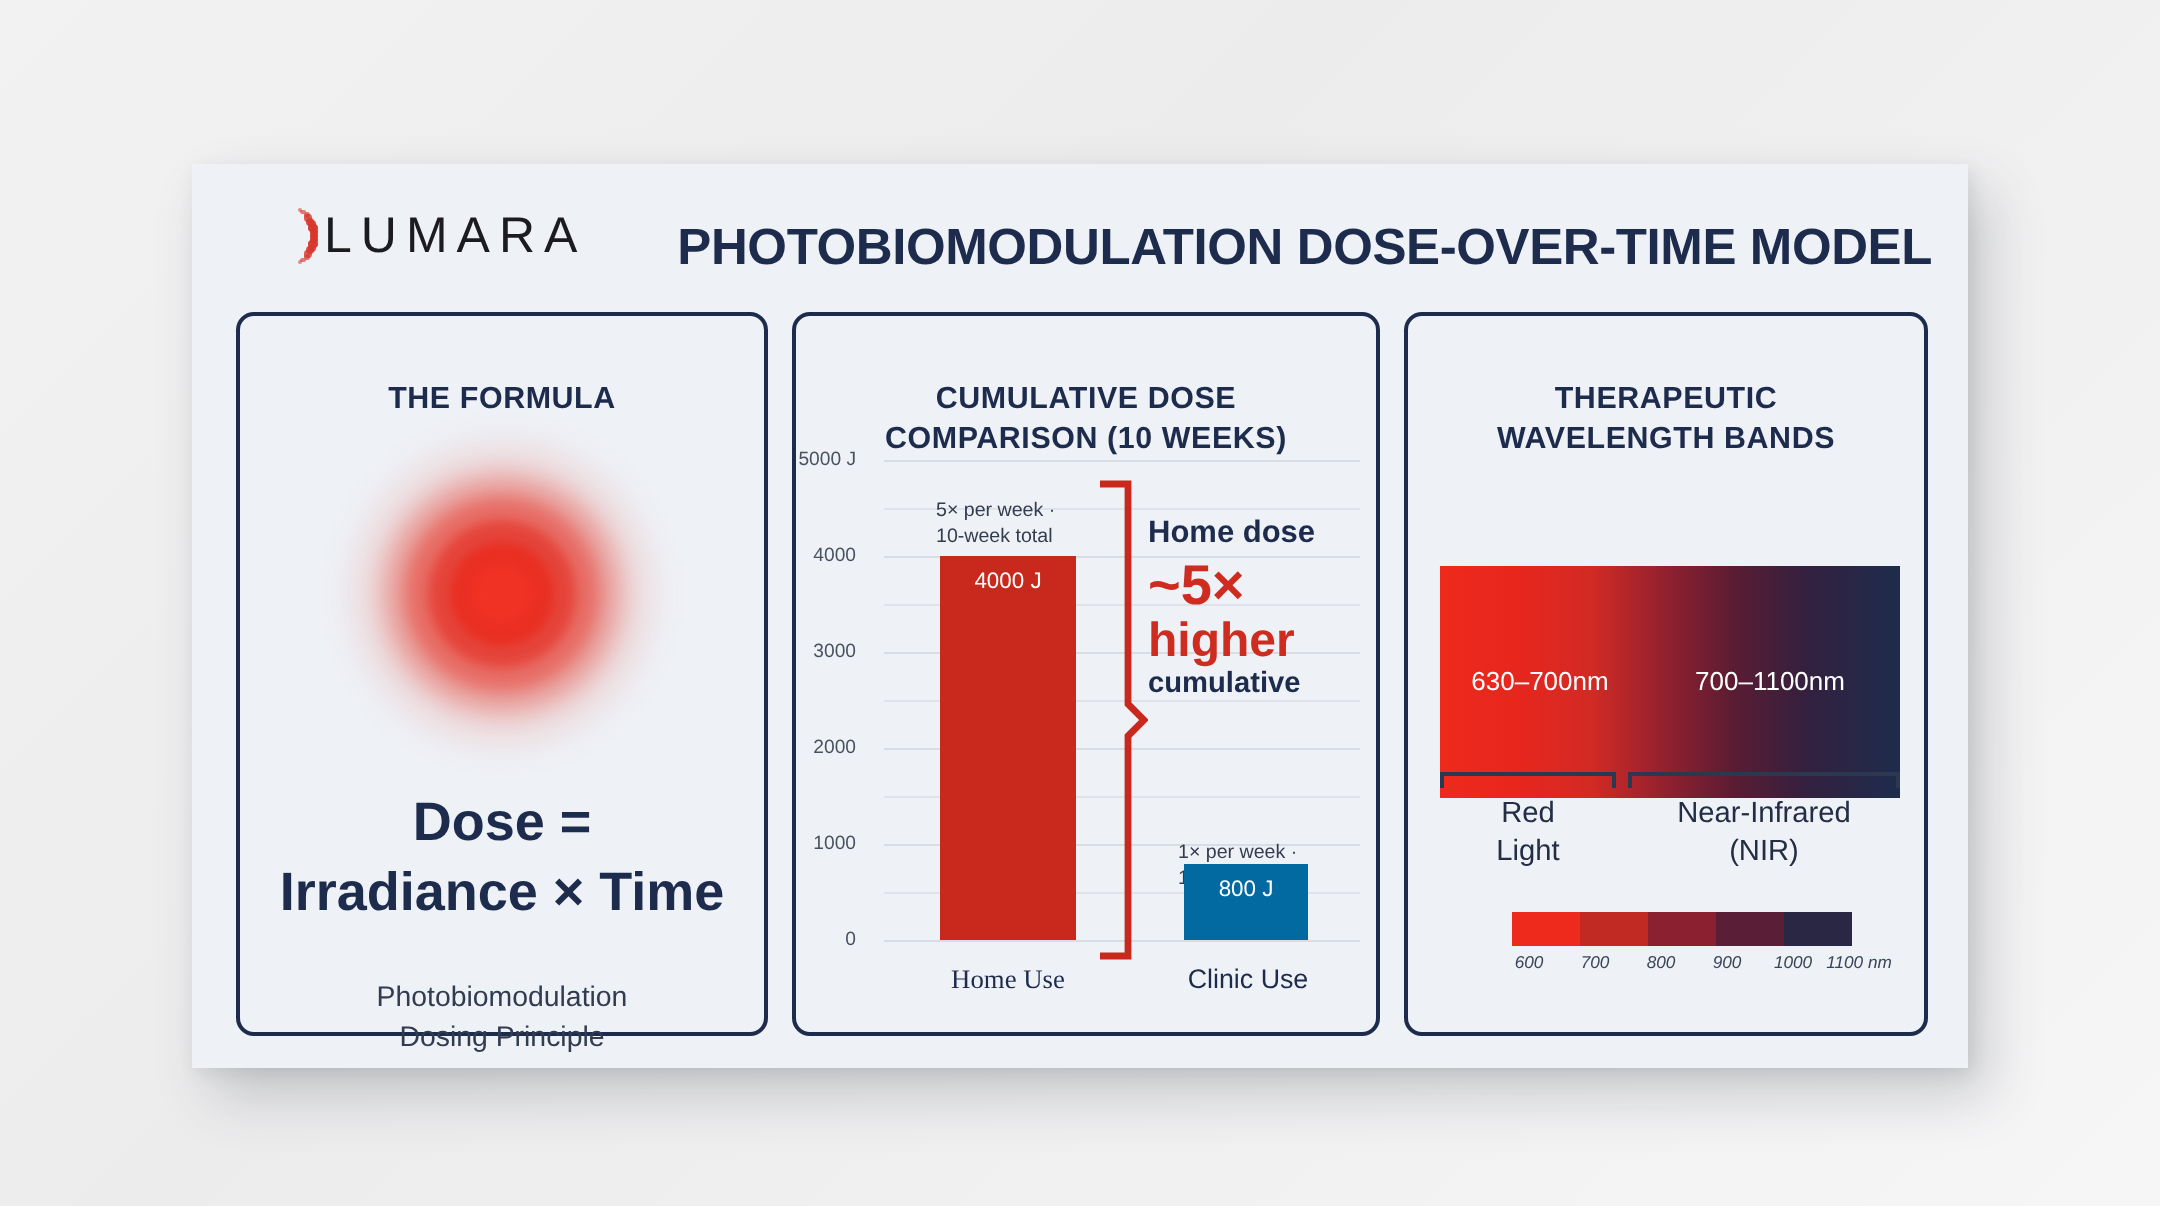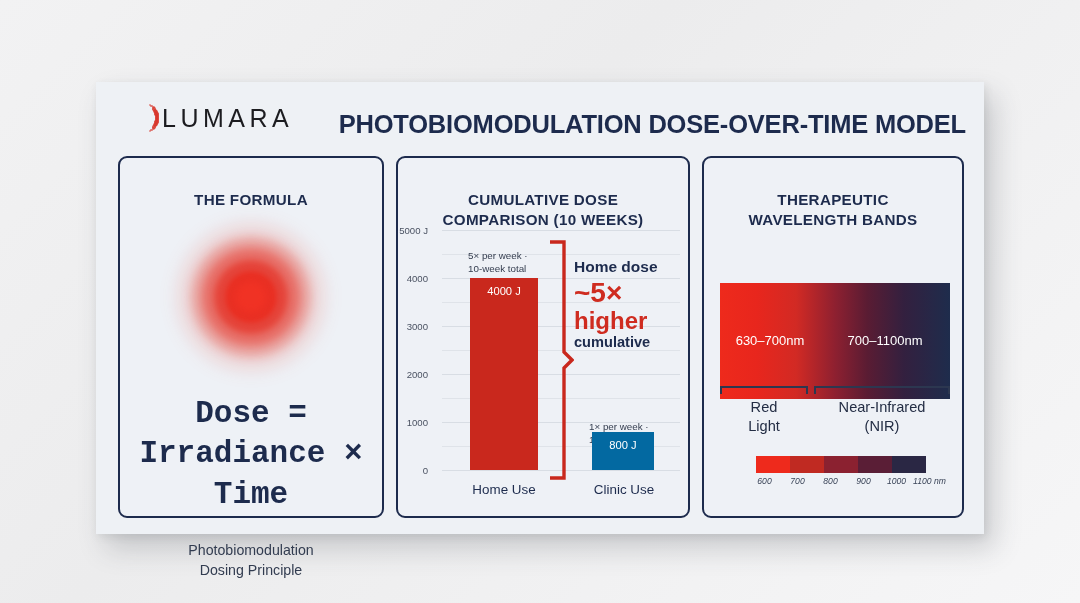--- a/index.html
+++ b/index.html
@@ -113,24 +113,24 @@
   }
   #ring5 { width: 146px; height: 146px; background: rgba(232,60,46,0.16); filter: blur(9px); }
   #ring4 { width: 120px; height: 120px; background: rgba(230,52,40,0.30); filter: blur(5px); }
   #ring3 { width:  98px; height:  98px; background: rgba(228,46,34,0.46); filter: blur(4px); }
   #ring2 { width:  74px; height:  74px; background: rgba(228,42,30,0.62); filter: blur(3px); }
   #ring1 { width:  52px; height:  52px; background: rgba(234,44,32,0.86); filter: blur(2.5px); }
   #ring0 { width:  30px; height:  30px; background: #f03224; filter: blur(3px); }
 
   #formula {
     text-align: center;
-    font-family: Liberation Mono, monospace;
+    font-family: Liberation Sans, sans-serif;
     font-weight: bold;
     color: #1d2b4d;
-    font-size: 31px;
+    font-size: 27px;
     line-height: 1.3;
     margin-top: 22px;
     padding: 0 6px;
   }
   #formula-caption {
     text-align: center;
     font-size: 14.2px;
     color: #323c50;
     line-height: 1.38;
     margin-top: 26px;
@@ -188,21 +188,21 @@
   #note-home   { left: 26px; }
   #note-clinic { left: 147px; }
 
   .xlabel {
     position: absolute;
     top: 252px;
     font-size: 13.4px;
     color: #1d2b4d;
     text-align: center;
   }
-  #xlabel-home   { left: 10px;  width: 104px; }
+  #xlabel-home   { left: 10px;  width: 104px; font-family: Liberation Serif, serif; }
   #xlabel-clinic { left: 130px; width: 104px; }
 
   #brace { position: absolute; left: 106px; top: 10px; }
 
   #callout {
     position: absolute;
     left: 132px;
     top: 28px;
     width: 112px;
     text-align: left;

